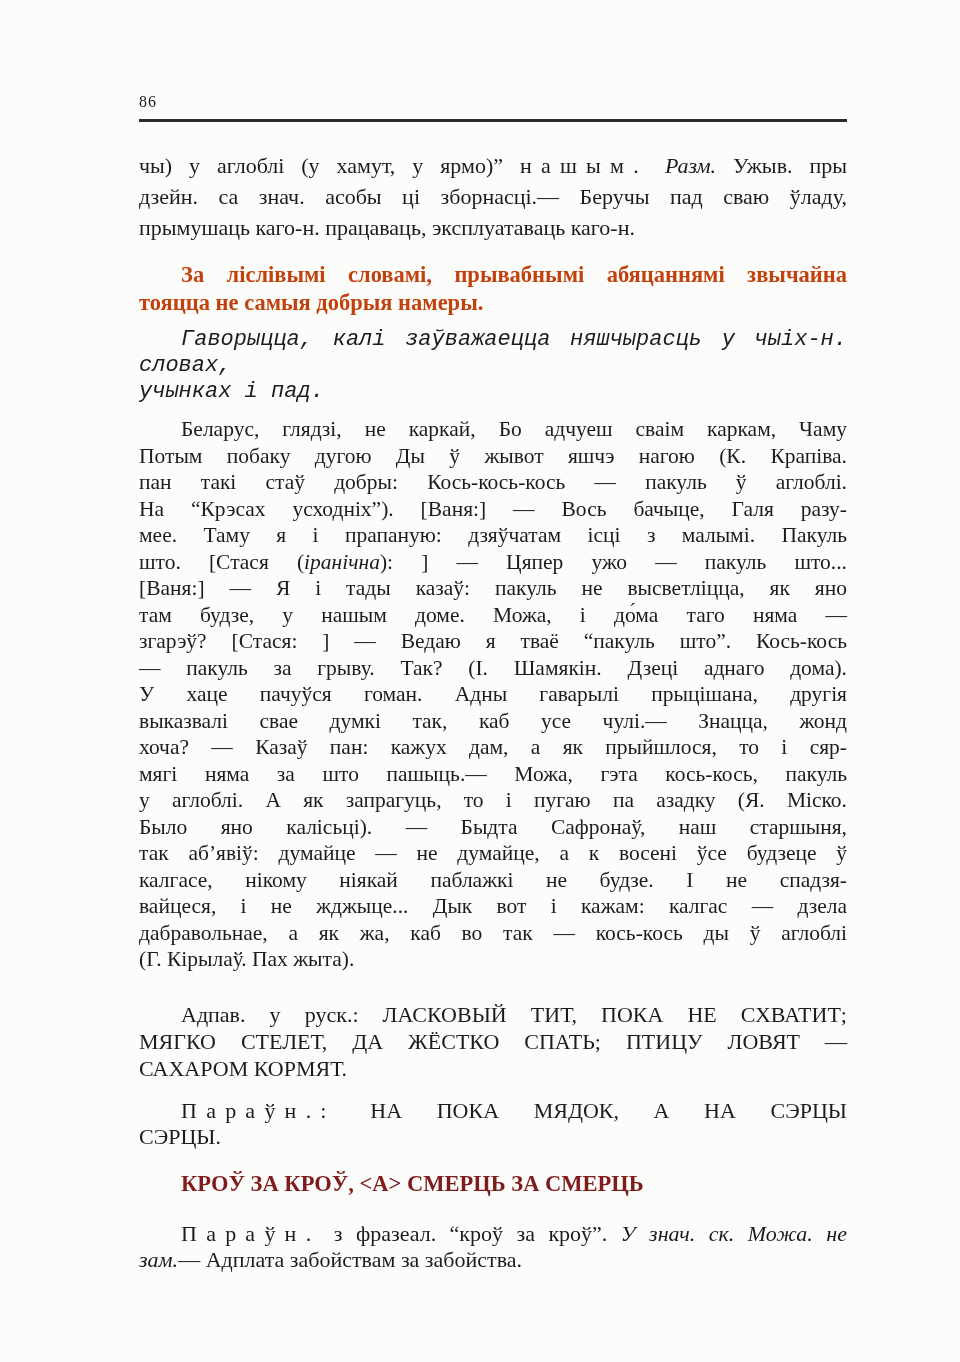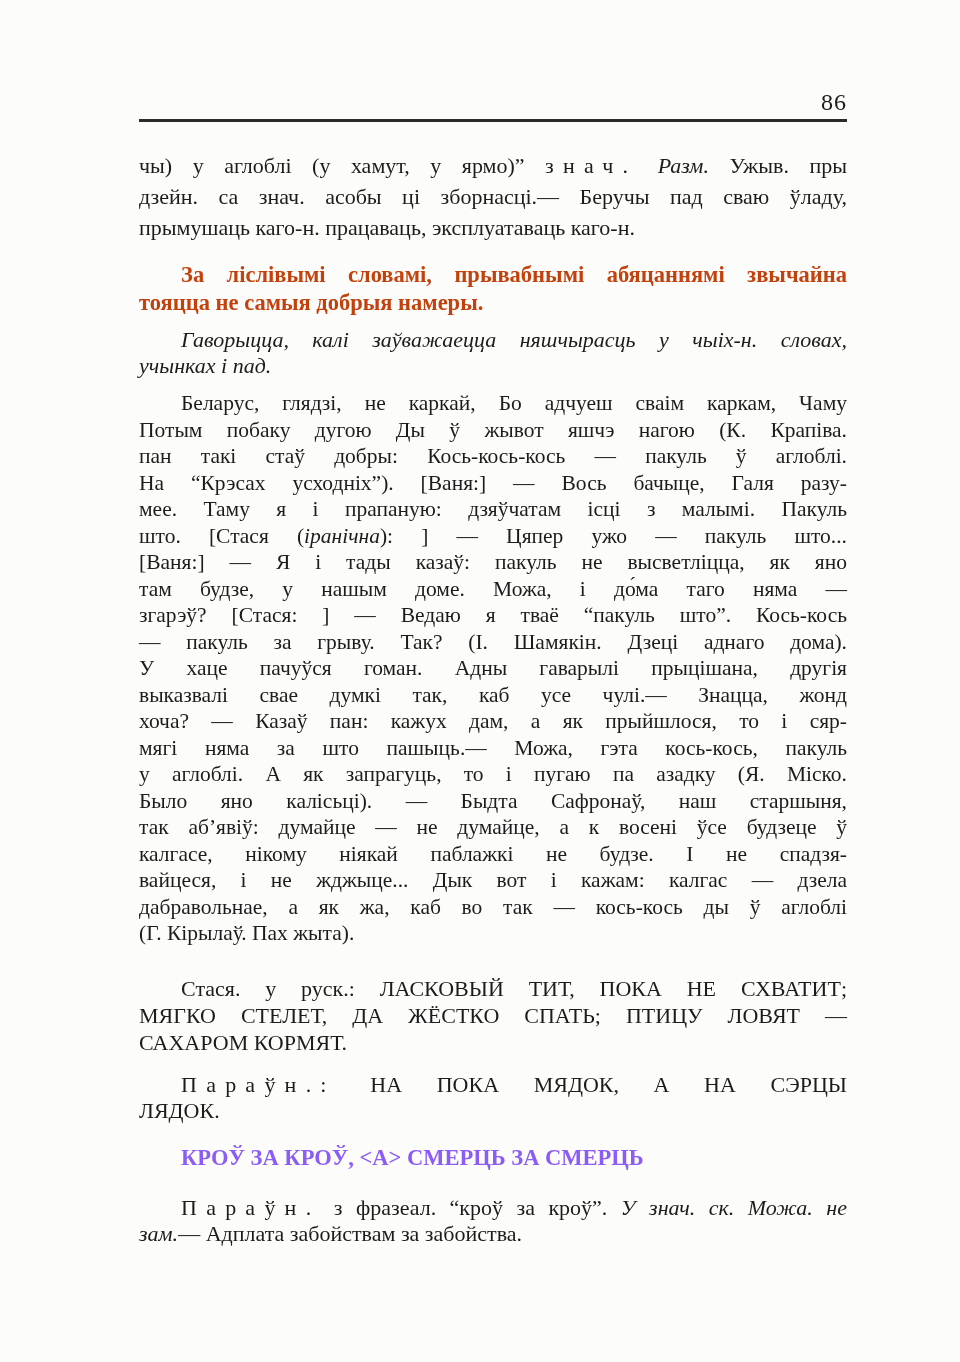--- a/index.html
+++ b/index.html
@@ -10,59 +10,58 @@
     margin: 0 auto;
     background: #fcfcfa;
     color: #1c1c1c;
     font-family: "Liberation Serif", "DejaVu Serif", serif;
     overflow: hidden;
     box-sizing: border-box;
     padding: 0 113px 0 139px;
   }
   .folio {
     padding-top: 90px;
-    font-size: 24px;
+    font-size: 16px;
     line-height: 24px;
     letter-spacing: 1px;
-    text-align: right;
   }
   .rule {
     margin-top: 5px;
     height: 3px;
     background: #2b2b2b;
   }
   .block { text-align: justify; }
   .line {
     text-align: justify;
     text-align-last: justify;
     -moz-text-align-last: justify;
   }
   .line.last { text-align-last: left; -moz-text-align-last: left; }
   .line.first-indent { text-indent: 42px; }
   .run.i { font-style: italic; }
   .run.sp { letter-spacing: 0.42em; }
   
   .p-cont   { margin-top: 28px; font-size: 22px;   line-height: 31px; }
   .p-bold   { margin-top: 18px; font-size: 22.5px; line-height: 28px; font-weight: bold; color: #c2410c; }
-  .p-italic { margin-top: 10px; font-size: 22px;   line-height: 26px; font-style: italic; }
+  .p-italic { margin-top: 10px; font-size: 22px;   line-height: 26px; font-style: italic; font-family: Liberation Mono, monospace; }
   .p-quote  { margin-top: 11px; font-size: 21.5px; line-height: 26.5px; }
   .p-equiv  { margin-top: 28px; font-size: 22px;   line-height: 27px; }
   .p-comp   { margin-top: 16px; font-size: 22px;   line-height: 26px; }
-  .p-head   { margin-top: 21px; font-size: 22.5px; line-height: 26px; font-weight: bold; color: #8b5cf6; }
+  .p-head   { margin-top: 21px; font-size: 22.5px; line-height: 26px; font-weight: bold; color: #7f1d1d; }
   .p-comp2  { margin-top: 24px; font-size: 22px;   line-height: 26px; }
 </style>
 </head>
 <body>
 
 <div class="page">
   <div class="folio">86</div>
   <div class="rule"></div>
   <div>
       <div class="block p-cont">
-        <div class="line"><span class="run">чы) у аглоблі (у хамут, у ярмо)” </span><span class="run sp">знач.</span><span class="run"> </span><span class="run i">Разм.</span><span class="run"> Ужыв. пры</span></div>
+        <div class="line"><span class="run">чы) у аглоблі (у хамут, у ярмо)” </span><span class="run sp">нашым.</span><span class="run"> </span><span class="run i">Разм.</span><span class="run"> Ужыв. пры</span></div>
         <div class="line"><span class="run">дзейн. са знач. асобы ці зборнасці.— Беручы пад сваю ўладу,</span></div>
         <div class="line last"><span class="run">прымушаць каго-н. працаваць, эксплуатаваць каго-н.</span></div>
       </div>
       <div class="block p-bold">
         <div class="line first-indent"><span class="run">За ліслівымі словамі, прывабнымі абяцаннямі звычайна</span></div>
         <div class="line last"><span class="run">тояцца не самыя добрыя намеры.</span></div>
       </div>
       <div class="block p-italic">
         <div class="line first-indent"><span class="run">Гаворыцца, калі заўважаецца няшчырасць у чыіх-н. словах,</span></div>
         <div class="line last"><span class="run">учынках і пад.</span></div>
@@ -84,27 +83,27 @@
         <div class="line"><span class="run">мягі няма за што пашыць.— Можа, гэта кось-кось, пакуль</span></div>
         <div class="line"><span class="run">у аглоблі. А як запрагуць, то і пугаю па азадку (Я. Міско.</span></div>
         <div class="line"><span class="run">Было яно калісьці). — Быдта Сафронаў, наш старшыня,</span></div>
         <div class="line"><span class="run">так аб’явіў: думайце — не думайце, а к восені ўсе будзеце ў</span></div>
         <div class="line"><span class="run">калгасе, нікому ніякай паблажкі не будзе. І не спадзя-</span></div>
         <div class="line"><span class="run">вайцеся, і не жджыце... Дык вот і кажам: калгас — дзела</span></div>
         <div class="line"><span class="run">дабравольнае, а як жа, каб во так — кось-кось ды ў аглоблі</span></div>
         <div class="line last"><span class="run">(Г. Кірылаў. Пах жыта).</span></div>
       </div>
       <div class="block p-equiv">
-        <div class="line first-indent"><span class="run">Стася. у руск.: ЛАСКОВЫЙ ТИТ, ПОКА НЕ СХВАТИТ;</span></div>
+        <div class="line first-indent"><span class="run">Адпав. у руск.: ЛАСКОВЫЙ ТИТ, ПОКА НЕ СХВАТИТ;</span></div>
         <div class="line"><span class="run">МЯГКО СТЕЛЕТ, ДА ЖЁСТКО СПАТЬ; ПТИЦУ ЛОВЯТ —</span></div>
         <div class="line last"><span class="run">САХАРОМ КОРМЯТ.</span></div>
       </div>
       <div class="block p-comp">
         <div class="line first-indent"><span class="run sp">Параўн.:</span><span class="run"> НА ПОКА МЯДОК, А НА СЭРЦЫ</span></div>
-        <div class="line last"><span class="run">ЛЯДОК.</span></div>
+        <div class="line last"><span class="run">СЭРЦЫ.</span></div>
       </div>
       <div class="block p-head">
         <div class="line last first-indent"><span class="run">КРОЎ ЗА КРОЎ, &lt;А&gt; СМЕРЦЬ ЗА СМЕРЦЬ</span></div>
       </div>
       <div class="block p-comp2">
         <div class="line first-indent"><span class="run sp">Параўн.</span><span class="run"> з фразеал. “кроў за кроў”. </span><span class="run i">У знач. ск. Можа. не</span></div>
         <div class="line last"><span class="run i">зам.</span><span class="run">— Адплата забойствам за забойства.</span></div>
       </div>
     </div>
 </div>

